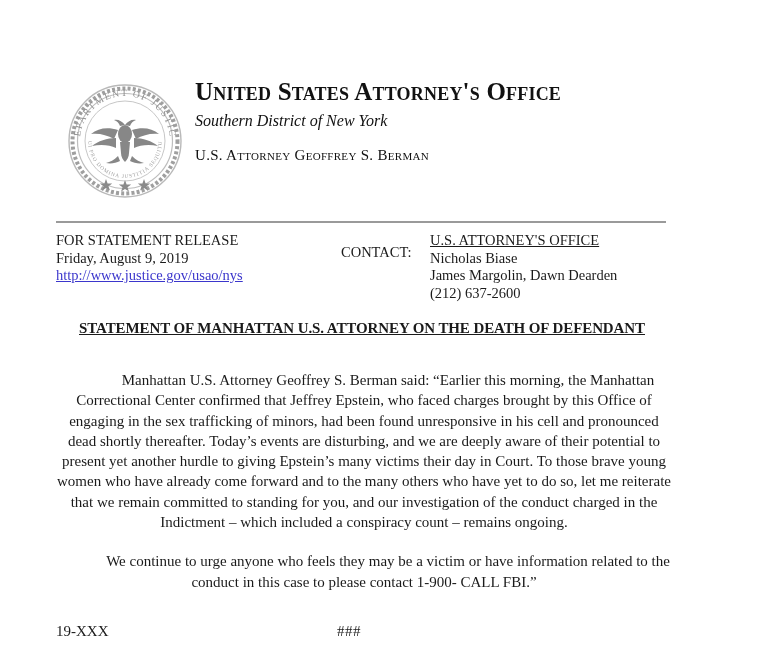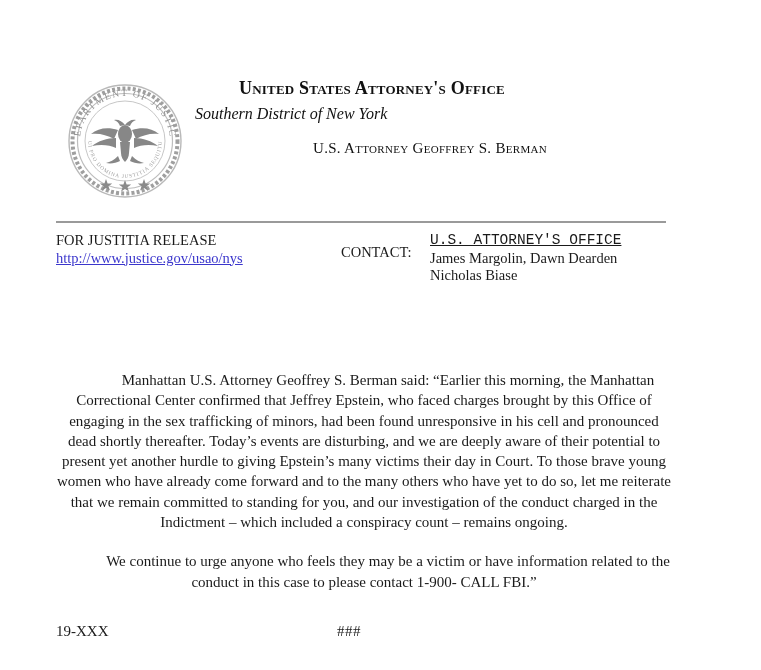--- a/index.html
+++ b/index.html
@@ -43,45 +43,43 @@
   }
   .seal svg { display: block; width: 126px; height: 126px; }
 
   .masthead {
     position: absolute;
     left: 139px;
     top: 79px;
     width: 470px;
   }
   .office-title {
-    font-size: 18px;
+    font-size: 25px;
     font-weight: bold;
     font-variant: small-caps;
     letter-spacing: 0.2px;
     line-height: 1.05;
     color: #111111;
     white-space: nowrap;
-    margin-left: 44px;
   }
   .district {
     font-size: 16px;
     font-style: italic;
     line-height: 1.2;
     margin-top: 6px;
     color: #111111;
     white-space: nowrap;
   }
   .attorney-name {
     font-size: 15px;
     font-variant: small-caps;
     letter-spacing: 0.3px;
     margin-top: 17px;
     color: #111111;
     white-space: nowrap;
-    text-align: center;
   }
 
   
   .hrule {
     position: absolute;
     left: 56px;
     top: 221px;
     width: 610px;
     height: 2px;
     background: #9a9a9a;
@@ -121,21 +119,20 @@
   }
   .contact-lines {
     position: absolute;
     left: 89px;
     top: 0;
     width: 236px;
   }
   .contact-lines div { white-space: nowrap; }
   .contact-office {
     text-decoration: underline;
-    font-family: Liberation Mono, monospace;
   }
 
   
   .headline {
     position: absolute;
     left: 56px;
     top: 319px;
     width: 612px;
     text-align: center;
     font-size: 15px;
@@ -239,34 +236,37 @@
         <div class="attorney-name">U.S. Attorney Geoffrey S. Berman</div>
       </div>
 
     </div>
   </div>
 
   <div class="hrule"></div>
 
   <div class="release-block">
     <div class="release-left">
-      <div>FOR JUSTITIA RELEASE</div>
+      <div>FOR STATEMENT RELEASE</div>
+      <div>Friday, August 9, 2019</div>
       <div><a class="link" href="#">http://www.justice.gov/usao/nys</a></div>
     </div>
     <div class="contact-wrap">
       <div class="contact-label">CONTACT:</div>
       <div class="contact-lines">
         <div class="contact-office">U.S. ATTORNEY'S OFFICE</div>
+        <div>Nicholas Biase</div>
         <div>James Margolin, Dawn Dearden</div>
-        <div>Nicholas Biase</div>
+        <div>(212) 637-2600</div>
       </div>
     </div>
   </div>
 
   <div class="headline">
+    <span>STATEMENT OF MANHATTAN U.S. ATTORNEY ON THE DEATH OF DEFENDANT</span>
     <br>
   </div>
 
   <div class="body-copy">
     <p>Manhattan U.S. Attorney Geoffrey S. Berman said:  “Earlier this morning, the Manhattan Correctional Center confirmed that Jeffrey Epstein, who faced charges brought by this Office of engaging in the sex trafficking of minors, had been found unresponsive in his cell and pronounced dead shortly thereafter.  Today’s events are disturbing, and we are deeply aware of their potential to present yet another hurdle to giving Epstein’s many victims their day in Court.  To those brave young women who have already come forward and to the many others who have yet to do so, let me reiterate that we remain committed to standing for you, and our investigation of the conduct charged in the Indictment – which included a conspiracy count – remains ongoing.</p>
     <p>We continue to urge anyone who feels they may be a victim or have information related to the conduct in this case to please contact 1-900- CALL FBI.”</p>
   </div>
 
   <div class="footer">
     <div class="footer-code">19-XXX</div>

